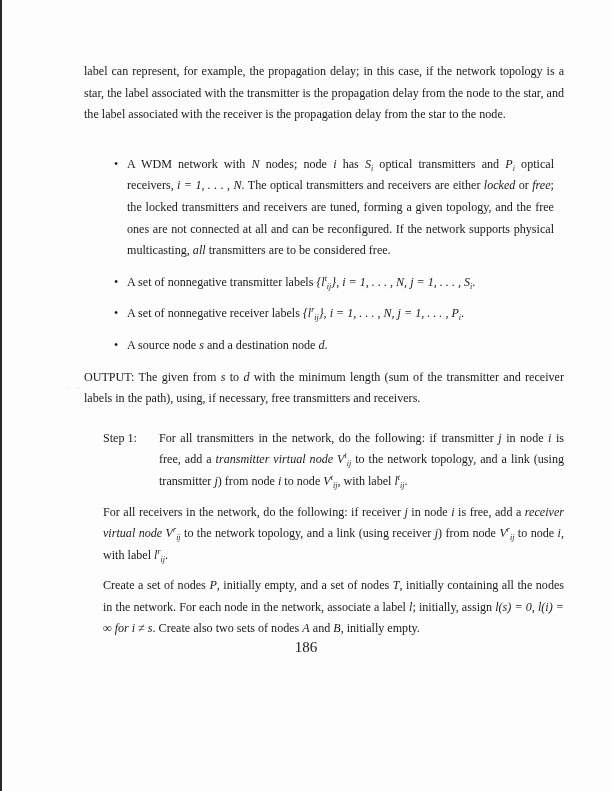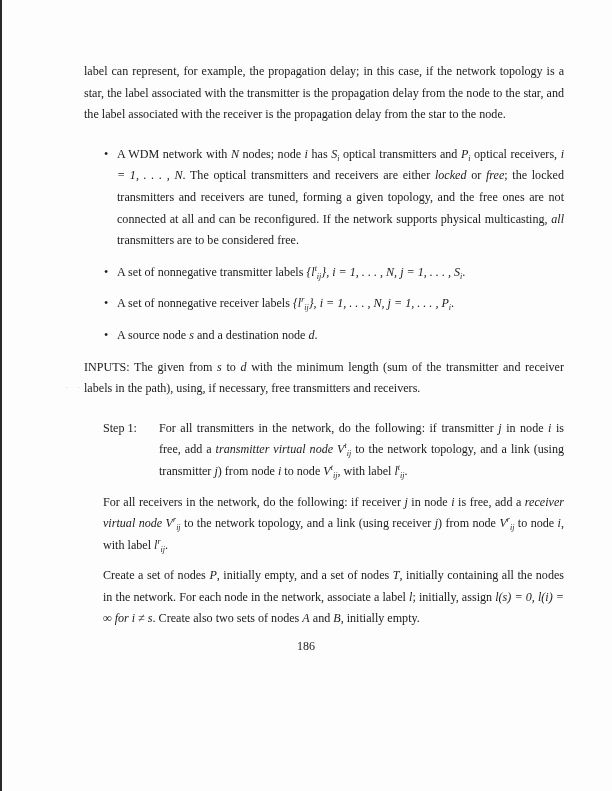--- a/index.html
+++ b/index.html
@@ -15,31 +15,31 @@
     }
     .specks { position: absolute; left: 66px; top: 382px; font-size: 6px; color: #aaa; letter-spacing: 4px; }
     .page {
       position: absolute; left: 84px; top: 61px; width: 480px;
       font-size: 12.1px; line-height: 21.6px; text-align: justify;
       font-family: Liberation Serif, serif;
     }
     p { margin: 0; }
     .gap { height: 9px; }
     .heading { margin-top: 0; }
-    ul.bullets { list-style: none; margin: 0; padding: 0 0 0 20px; }
+    ul.bullets { list-style: none; margin: 10px; padding: 0 0 0 20px; }
     ul.bullets li { position: relative; padding-left: 13px; margin-bottom: 10px; }
     ul.bullets li::before {
       content: "\2022"; position: absolute; left: 0; top: 0; font-size: 12px;
     }
     .step { display: flex; margin-left: 19px; margin-bottom: 9px; }
     .step-label { width: 56px; flex: none; white-space: nowrap; }
     .step-body { flex: 1; }
     .page-number {
       position: absolute; top: 639px; left: 0; width: 612px; text-align: center;
-      font-size: 12px; font-family: "Liberation Serif", "DejaVu Serif", serif;
+      font-size: 15px; font-family: "Liberation Serif", "DejaVu Serif", serif;
     }
     i, em { font-style: italic; }
     sub, sup { font-size: 8px; line-height: 0; }
   </style>
 </head>
 <body>
 
 <div class="edge"></div>
 <div class="specks">. .</div>
 
@@ -48,21 +48,21 @@
   <div class="gap"></div>
   <div class="gap"></div>
 
   <ul class="bullets">
     <li><span>A WDM network with </span><i>N</i><span> nodes; node </span><i>i</i><span> has </span><i>S</i><sub><i>i</i></sub><span> optical transmitters and </span><i>P</i><sub><i>i</i></sub><span> optical receivers, </span><i>i = 1, . . . , N</i><span>. The optical transmitters and receivers are either </span><i>locked</i><span> or </span><i>free</i><span>; the locked transmitters and receivers are tuned, forming a given topology, and the free ones are not connected at all and can be reconfigured. If the network supports physical multicasting, </span><i>all</i><span> transmitters are to be considered free.</span></li>
     <li><span>A set of nonnegative transmitter labels </span><i>{l</i><sup><i>t</i></sup><sub><i>ij</i></sub><i>}, i = 1, . . . , N, j = 1, . . . , S</i><sub><i>i</i></sub><span>.</span></li>
     <li><span>A set of nonnegative receiver labels </span><i>{l</i><sup><i>r</i></sup><sub><i>ij</i></sub><i>}, i = 1, . . . , N, j = 1, . . . , P</i><sub><i>i</i></sub><span>.</span></li>
     <li><span>A source node </span><i>s</i><span> and a destination node </span><i>d</i><span>.</span></li>
   </ul>
 
-  <p><span>INPUTS: </span><span>The given from </span><i>s</i><span> to </span><i>d</i><span> with the minimum length (sum of the transmitter and receiver labels in the path), using, if necessary, free transmitters and receivers.</span></p>
+  <p><span>OUTPUT: </span><span>The given from </span><i>s</i><span> to </span><i>d</i><span> with the minimum length (sum of the transmitter and receiver labels in the path), using, if necessary, free transmitters and receivers.</span></p>
   <div class="gap"></div>
   <div class="gap"></div>
 
   <div class="step">
     <span class="step-label">Step 1:</span>
     <span class="step-body"><span>For all transmitters in the network, do the following: if transmitter </span><i>j</i><span> in node </span><i>i</i><span> is free, add a </span><i>transmitter virtual node</i><i> V</i><sup><i>t</i></sup><sub><i>ij</i></sub><span> to the network topology, and a link (using transmitter </span><i>j</i><span>) from node </span><i>i</i><span> to node </span><i>V</i><sup><i>t</i></sup><sub><i>ij</i></sub><span>, with label </span><i>l</i><sup><i>t</i></sup><sub><i>ij</i></sub><span>.</span></span>
   </div>
 
   <div class="step">
     <span class="step-body"><span>For all receivers in the network, do the following: if receiver </span><i>j</i><span> in node </span><i>i</i><span> is free, add a </span><i>receiver virtual node</i><i> V</i><sup><i>r</i></sup><sub><i>ij</i></sub><span> to the network topology, and a link (using receiver </span><i>j</i><span>) from node </span><i>V</i><sup><i>r</i></sup><sub><i>ij</i></sub><span> to node </span><i>i</i><span>, with label </span><i>l</i><sup><i>r</i></sup><sub><i>ij</i></sub><span>.</span></span>

